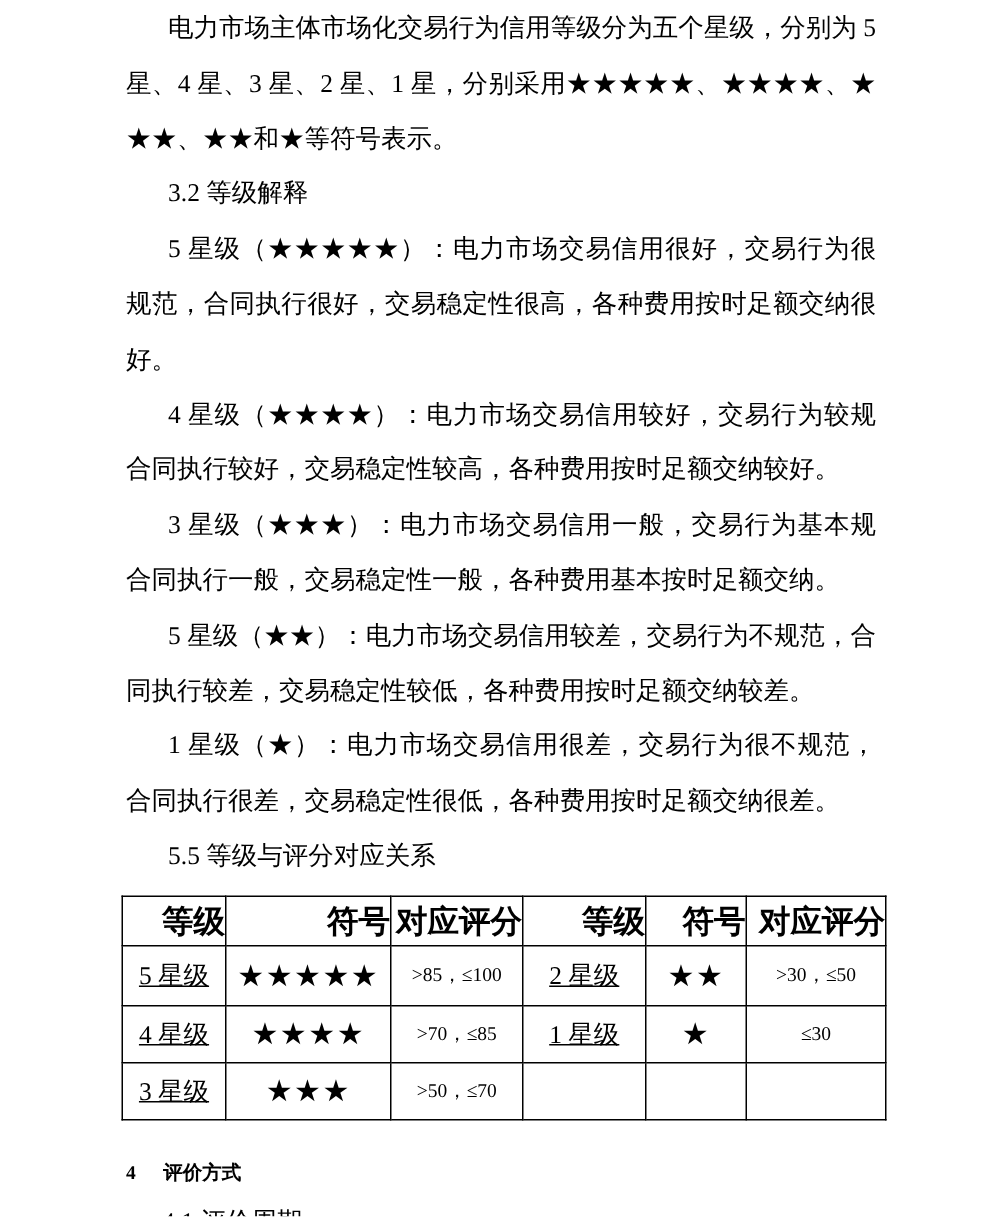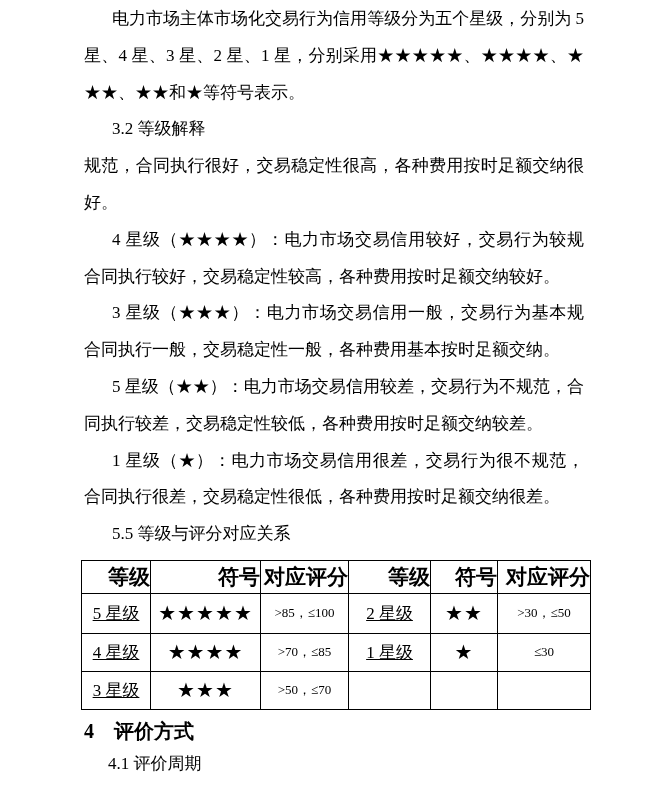--- a/index.html
+++ b/index.html
@@ -42,22 +42,22 @@
     text-align:right;
   }
   .row-r1 td{height:39px;}
   .row-r2 td{height:37px;}
   .row-r3 td{height:37px;}
   .cell-level{font-size:17px;text-decoration:underline;}
   .cell-stars{font-size:20px;letter-spacing:1px;}
   .cell-score{font-size:13px;}
   
   .heading4{
-    margin-top:6px;height:30px;line-height:30px;
-    font-weight:bold;font-size:20px;
+    margin-top:20px;height:30px;line-height:30px;
+    font-weight:bold;font-size:13px;
   }
   .heading4 .h4-num{
     font-family:"Liberation Serif","DejaVu Serif",serif;
     display:inline-block;
   }
   .heading4 .h4-title{
     font-family:"Liberation Sans","DejaVu Sans",sans-serif;
     display:inline-block;margin-left:15px;
   }
   .sub41{
@@ -68,20 +68,21 @@
 </head>
 <body>
 
 <div class="page">
   <div class="doc">
 
     <div class="line indent just">电力市场主体市场化交易行为信用等级分为五个星级，分别为 5</div>
     <div class="line just">星、4 星、3 星、2 星、1 星，分别采用★★★★★、★★★★、★</div>
     <div class="line">★★、★★和★等符号表示。</div>
     <div class="line indent">3.2 等级解释</div>
+    <div class="line indent just">5 星级（★★★★★）：电力市场交易信用很好，交易行为很</div>
     <div class="line just">规范，合同执行很好，交易稳定性很高，各种费用按时足额交纳很</div>
     <div class="line">好。</div>
     <div class="line indent just">4 星级（★★★★）：电力市场交易信用较好，交易行为较规范，</div>
     <div class="line">合同执行较好，交易稳定性较高，各种费用按时足额交纳较好。</div>
     <div class="line indent just">3 星级（★★★）：电力市场交易信用一般，交易行为基本规范，</div>
     <div class="line">合同执行一般，交易稳定性一般，各种费用基本按时足额交纳。</div>
     <div class="line indent just">5 星级（★★）：电力市场交易信用较差，交易行为不规范，合</div>
     <div class="line">同执行较差，交易稳定性较低，各种费用按时足额交纳较差。</div>
     <div class="line indent just">1 星级（★）：电力市场交易信用很差，交易行为很不规范，</div>
     <div class="line">合同执行很差，交易稳定性很低，各种费用按时足额交纳很差。</div>

